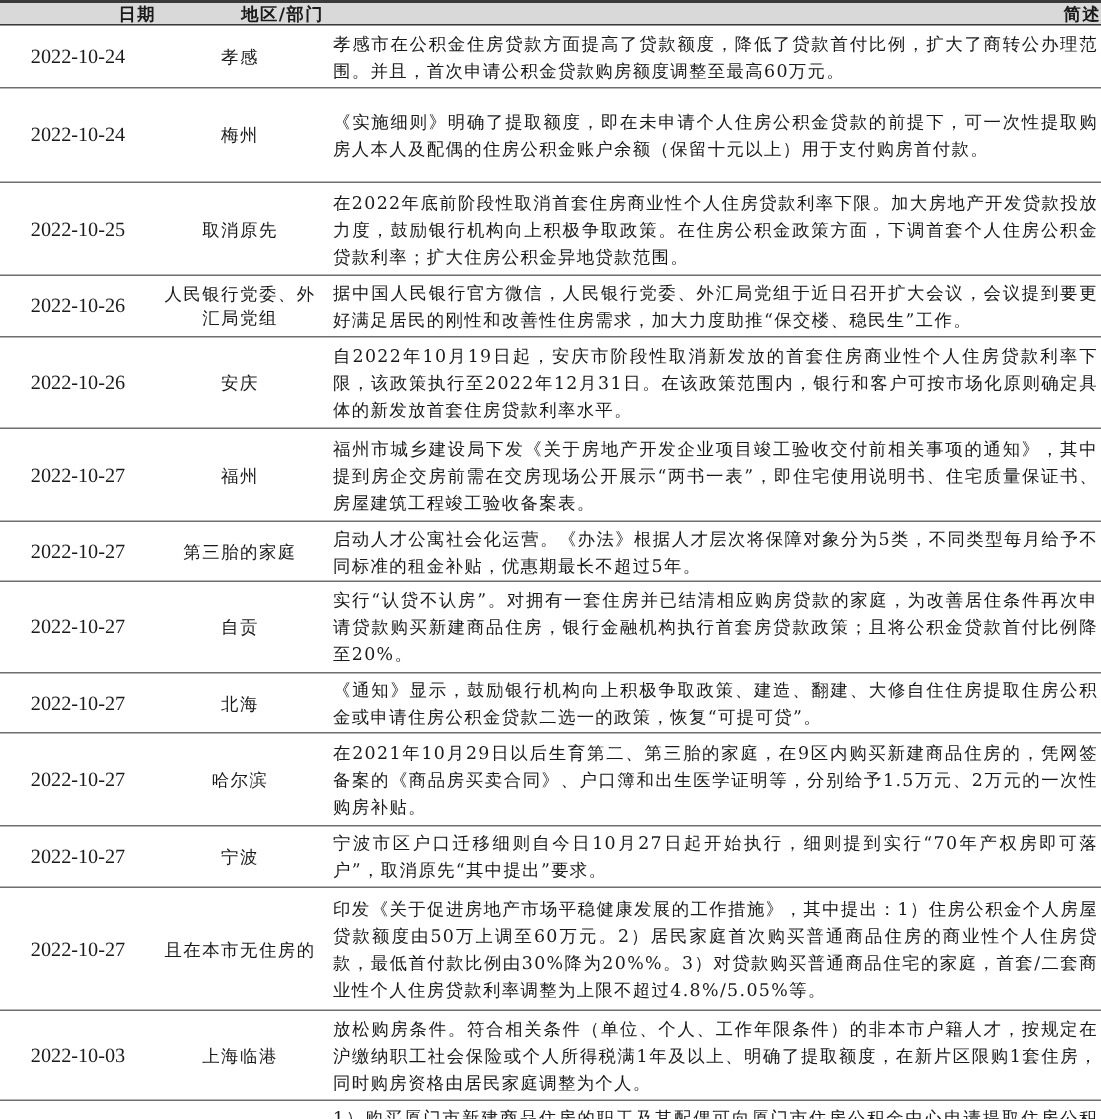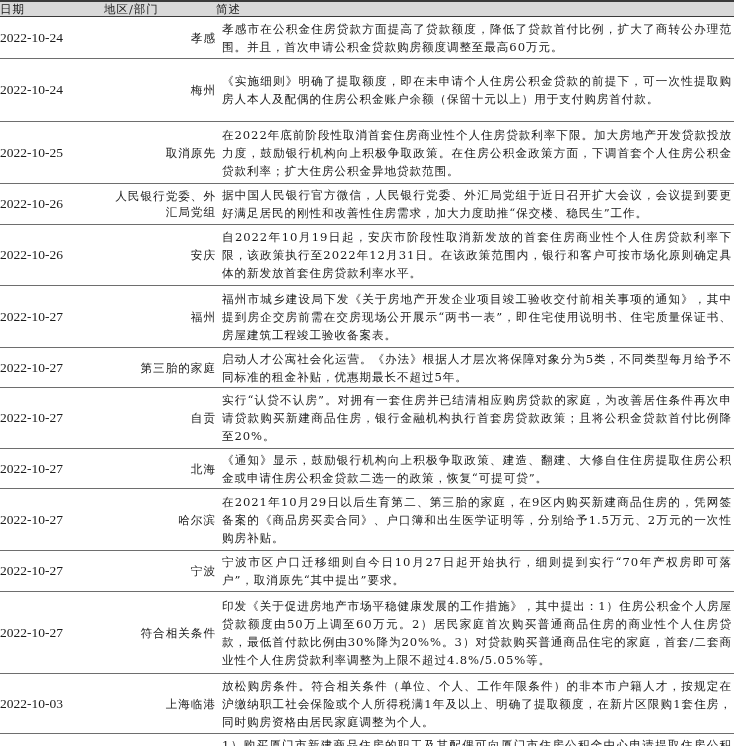--- a/index.html
+++ b/index.html
@@ -24,43 +24,44 @@
     .policy-table col.c-desc { width: 518px; }
     .policy-table thead tr {
       background: #d9d9d9;
       border-top: 2px solid #3a3a3a;
       border-bottom: 1px solid #3a3a3a;
     }
     .policy-table th {
       height: 14px;
       padding: 0;
       font-size: 11.5px;
-      font-weight: normal;
-      text-align: left;
+      font-weight: bold;
+      text-align: right;
       line-height: 14px;
       letter-spacing: 1px;
     }
     .policy-table tbody tr {
       border-bottom: 1.5px solid #6e6e6e;
     }
     .policy-table tbody tr:last-child {
       border-bottom: 1.5px solid #3a3a3a;
     }
     .policy-table td {
       padding: 0;
       vertical-align: middle;
       font-size: 11.6px;
       line-height: 18px;
     }
     .cell-date {
+      text-align: center;
       font-family: "Liberation Serif", "DejaVu Serif", serif;
       font-size: 13.5px !important;
     }
     .cell-region {
-      text-align: right;
+      text-align: center;
       letter-spacing: 1px;
     }
     .cell-desc {
       text-align: justify;
       padding-left: 6px !important;
       padding-right: 2px !important;
       letter-spacing: 0.9px;
     }
   </style>
 </head>
@@ -130,21 +131,21 @@
       <td class="cell-region">哈尔滨</td>
       <td class="cell-desc">在2021年10月29日以后生育第二、第三胎的家庭，在9区内购买新建商品住房的，凭网签备案的《商品房买卖合同》、户口簿和出生医学证明等，分别给予1.5万元、2万元的一次性购房补贴。</td>
     </tr>
     <tr style="height:41px">
       <td class="cell-date">2022-10-27</td>
       <td class="cell-region">宁波</td>
       <td class="cell-desc">宁波市区户口迁移细则自今日10月27日起开始执行，细则提到实行“70年产权房即可落户”，取消原先“其中提出”要求。</td>
     </tr>
     <tr style="height:82px">
       <td class="cell-date">2022-10-27</td>
-      <td class="cell-region">符合相关条件</td>
+      <td class="cell-region">且在本市无住房的</td>
       <td class="cell-desc">印发《关于促进房地产市场平稳健康发展的工作措施》，其中提出：1）住房公积金个人房屋贷款额度由50万上调至60万元。2）居民家庭首次购买普通商品住房的商业性个人住房贷款，最低首付款比例由30%降为20%%。3）对贷款购买普通商品住宅的家庭，首套/二套商业性个人住房贷款利率调整为上限不超过4.8%/5.05%等。</td>
     </tr>
     <tr style="height:60px">
       <td class="cell-date">2022-10-03</td>
       <td class="cell-region">上海临港</td>
       <td class="cell-desc">放松购房条件。符合相关条件（单位、个人、工作年限条件）的非本市户籍人才，按规定在沪缴纳职工社会保险或个人所得税满1年及以上、明确了提取额度，在新片区限购1套住房，同时购房资格由居民家庭调整为个人。</td>
     </tr>
     <tr style="height:41px">
       <td class="cell-date">2022-10-28</td>
       <td class="cell-region">厦门</td>

